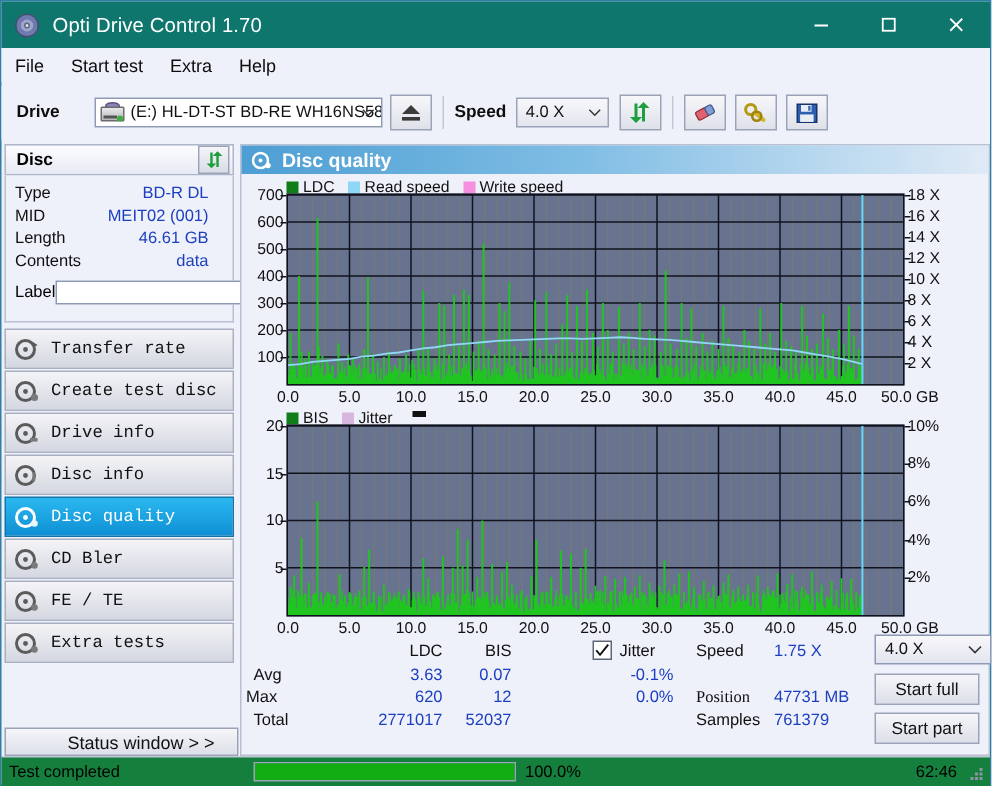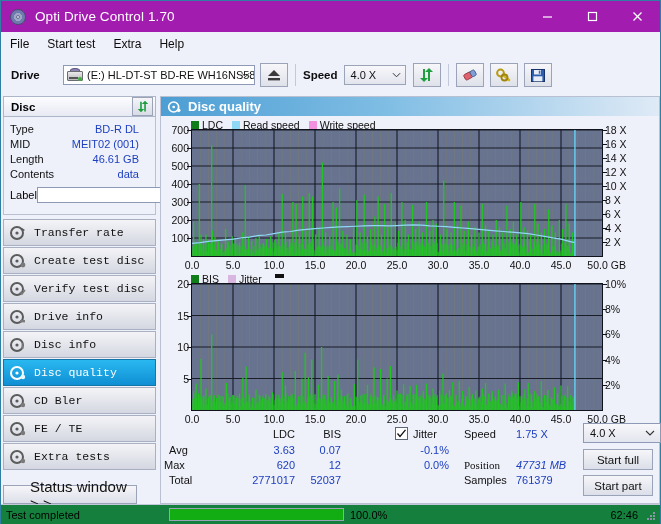--- a/index.html
+++ b/index.html
@@ -6,21 +6,21 @@
   body{
     width:661px;height:524px;overflow:hidden;
     font-family:"Liberation Sans","DejaVu Sans",sans-serif;
     font-size:11px;
     background:#eceff7;
     -webkit-font-smoothing:antialiased;
   }
   #app{position:relative;width:661px;height:524px;background:#eef0fa;border:1px solid #2e7fa3;box-sizing:border-box;}
 
   
-  .titlebar{position:absolute;left:0;top:0;width:659px;height:31px;background:#a21caf;display:flex;align-items:center;}
+  .titlebar{position:absolute;left:0;top:0;width:659px;height:31px;background:#0f766e;display:flex;align-items:center;}
   .tb-icon{width:18px;height:18px;margin-left:8px;margin-right:8px;position:relative;flex:none;}
   .tb-icon .disc{position:absolute;left:1px;top:1px;width:16px;height:16px;border-radius:50%;
      background:radial-gradient(circle at 50% 50%, #f2f2f2 0 16%, #9ea7c8 17% 40%, #6f7bb0 41% 72%, #c9d0e8 73% 100%);
      border:1px solid #44506f;box-sizing:border-box;}
   .tb-icon .hole{position:absolute;left:7px;top:7px;width:4px;height:4px;border-radius:50%;background:#dfe4f2;border:1px solid #5a6486;box-sizing:border-box;}
   .tb-title{color:#ffffff;font-size:13.5px;letter-spacing:.1px;}
   .tb-btns{margin-left:auto;display:flex;height:31px;}
   .tb-btn{width:45px;height:31px;display:flex;align-items:center;justify-content:center;color:#ffffff;font-size:13px;}
   .tb-btn svg{display:block;}
 
@@ -73,22 +73,22 @@
   .labelrow .cd{width:18px;height:17px;border:1px solid #9aa3b8;background:linear-gradient(#f5f5f8,#d9dce6);display:flex;align-items:center;justify-content:center;}
 
   .navlist{position:absolute;left:2px;top:218px;width:153px;font-family:Liberation Mono, monospace;}
   .navitem{height:27px;margin-bottom:1px;border:1px solid #a9b0c1;box-sizing:border-box;
     background:linear-gradient(#f4f4f7,#d4d7e1);display:flex;align-items:center;}
   .navitem.active{background:linear-gradient(#2ab8f0,#0f8fd4);border-color:#1375a8;}
   .navitem .ico{width:18px;height:16px;margin-left:5px;margin-right:7px;flex:none;}
   .navitem .txt{font-size:11.5px;color:#111;}
   .navitem.active .txt{color:#ffffff;}
 
-  #status-window-btn{position:absolute;left:2px;top:484px;width:134px;height:19px;border:1px solid #9aa3b8;box-sizing:border-box;
-    background:linear-gradient(#f6f6f9,#dcdfe9);display:flex;align-items:center;justify-content:center;font-size:15px;color:#111;padding-left:26px;}
+  #status-window-btn{position:absolute;left:2px;top:484px;width:156px;height:19px;border:1px solid #9aa3b8;box-sizing:border-box;
+    background:linear-gradient(#f6f6f9,#dcdfe9);display:flex;align-items:center;justify-content:center;font-size:12px;color:#111;padding-left:26px;}
 
   
   .rpanel{position:absolute;left:159px;top:95px;width:500px;height:408px;background:#eef0fa;border:1px solid #b9c0d1;box-sizing:border-box;}
   .rp-header{position:absolute;left:0;top:0;width:498px;height:19px;
     background:linear-gradient(90deg,#4d9ed4 0%,#7fbde4 45%,#dfeaf6 100%);display:flex;align-items:center;}
   .rp-header .ico{width:15px;height:14px;margin-left:6px;margin-right:6px;}
   .rp-header .t{color:#ffffff;font-weight:bold;font-size:13px;}
 
   .legend{position:absolute;display:flex;align-items:center;font-size:10.5px;color:#111;}
   .legend .sw{width:8px;height:8px;margin-right:3px;display:inline-block;}
@@ -263,30 +263,20 @@
     </div>
     <div class="navitem">
       <span class="ico">
         <svg width="18" height="16" viewBox="0 0 18 16">
             <circle cx="8" cy="8" r="6" fill="none" stroke="#5b5b5b" stroke-width="2"></circle>
             <circle cx="8" cy="8" r="1.6" fill="#5b5b5b"></circle>
             <circle cx="14" cy="12" r="2.4" fill="#7a7a7a"></circle>
           </svg>
       </span>
       <span class="txt">Create test disc</span>
-    </div>
-    <div class="navitem">
-      <span class="ico">
-        <svg width="18" height="16" viewBox="0 0 18 16">
-            <circle cx="8" cy="8" r="6" fill="none" stroke="#5b5b5b" stroke-width="2"></circle>
-            <circle cx="8" cy="8" r="1.6" fill="#5b5b5b"></circle>
-            <path d="M11 11 l2 2 3 -4" fill="none" stroke="#7a7a7a" stroke-width="1.6"></path>
-          </svg>
-      </span>
-      <span class="txt">Verify test disc</span>
     </div>
     <div class="navitem">
       <span class="ico">
         <svg width="18" height="16" viewBox="0 0 18 16">
             <circle cx="8" cy="8" r="6" fill="none" stroke="#5b5b5b" stroke-width="2"></circle>
             <circle cx="8" cy="8" r="1.6" fill="#5b5b5b"></circle>
             <rect x="11" y="11" width="5" height="2.4" fill="#7a7a7a"></rect>
           </svg>
       </span>
       <span class="txt">Drive info</span>
@@ -528,21 +518,21 @@
           <path d="M1.5 5.5 L4 8.5 L9.5 1.8" fill="none" stroke="#111" stroke-width="1.3"></path>
         </svg>
     </div>
     <div class="grid-lbl" style="left:252px;top:331px;">Jitter</div>
     <div class="grid-val" style="left:228px;top:347px;width:60px;">-0.1%</div>
     <div class="grid-val" style="left:228px;top:362px;width:60px;">0.0%</div>
 
     <div class="grid-lbl" style="left:303px;top:331px;">Speed</div>
     <div class="grid-val" style="left:355px;top:331px;width:62px;text-align:left;">1.75 X</div>
     <div class="grid-lbl" style="left:303px;top:362px;font-family:Liberation Serif, serif;">Position</div>
-    <div class="grid-val" style="left:355px;top:362px;width:72px;text-align:left;font-style:italic;">47731 MB</div>
+    <div class="grid-val" style="left:355px;top:362px;width:72px;text-align:left;">47731 MB</div>
     <div class="grid-lbl" style="left:303px;top:377px;">Samples</div>
     <div class="grid-val" style="left:355px;top:377px;width:72px;text-align:left;">761379</div>
 
     <div id="speed-combo2" style="left:422px;top:326px;">
       <span>4.0 X</span>
       <svg class="arrow" width="10" height="10" viewBox="0 0 10 10">
           <path d="M1 3 L5 7 L9 3" fill="none" stroke="#333" stroke-width="1.1"></path>
         </svg>
     </div>
     <div class="btn2" style="left:422px;top:352px;width:70px;height:21px;">Start full</div>

